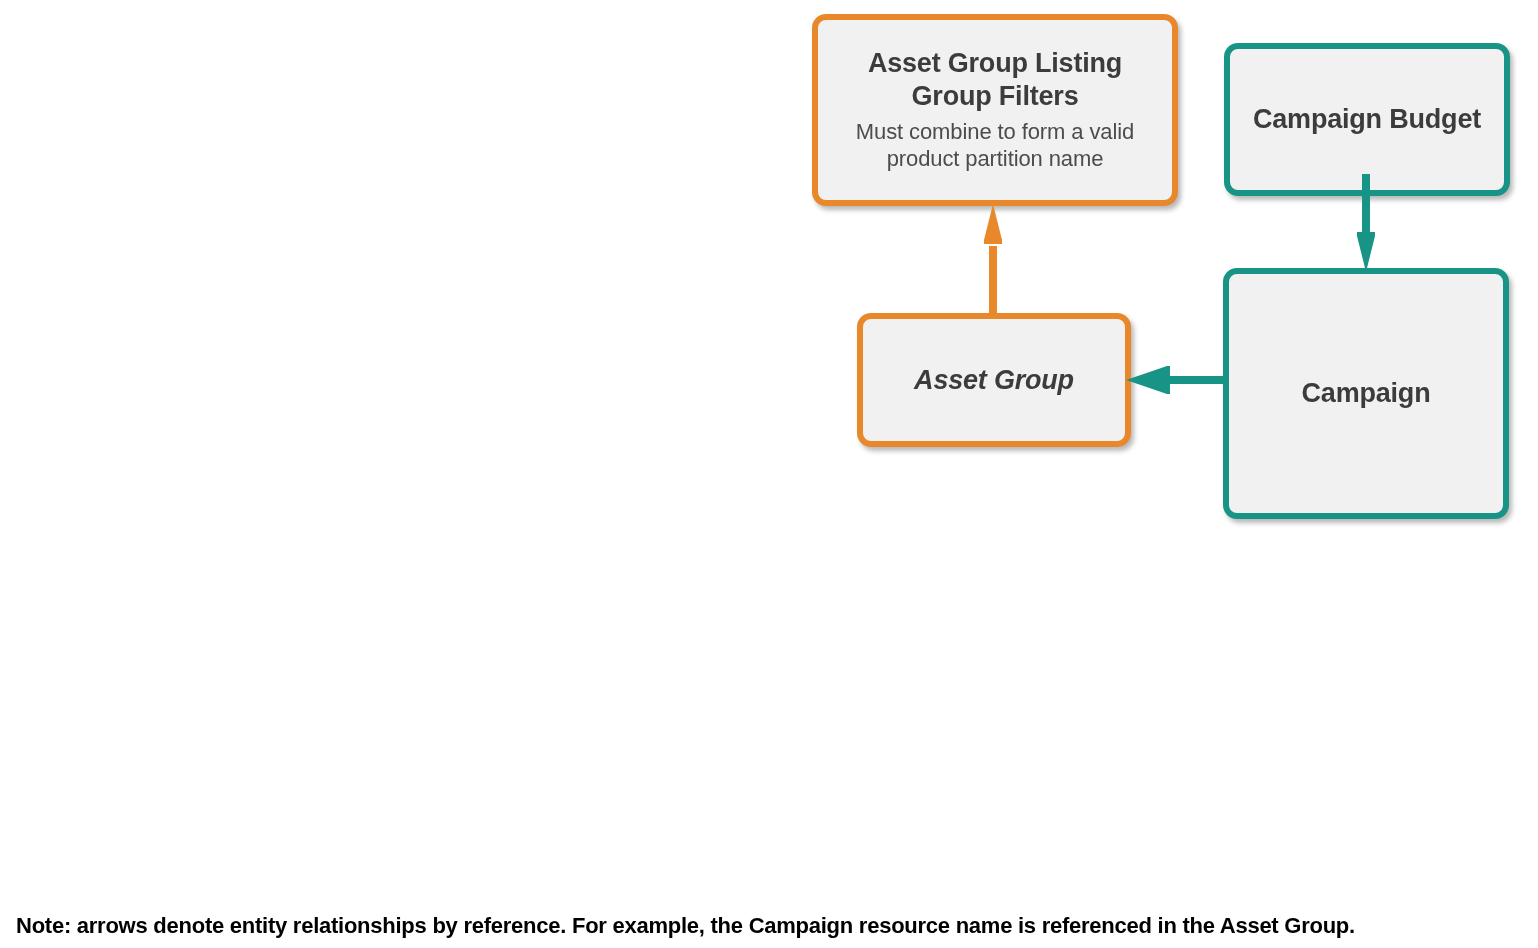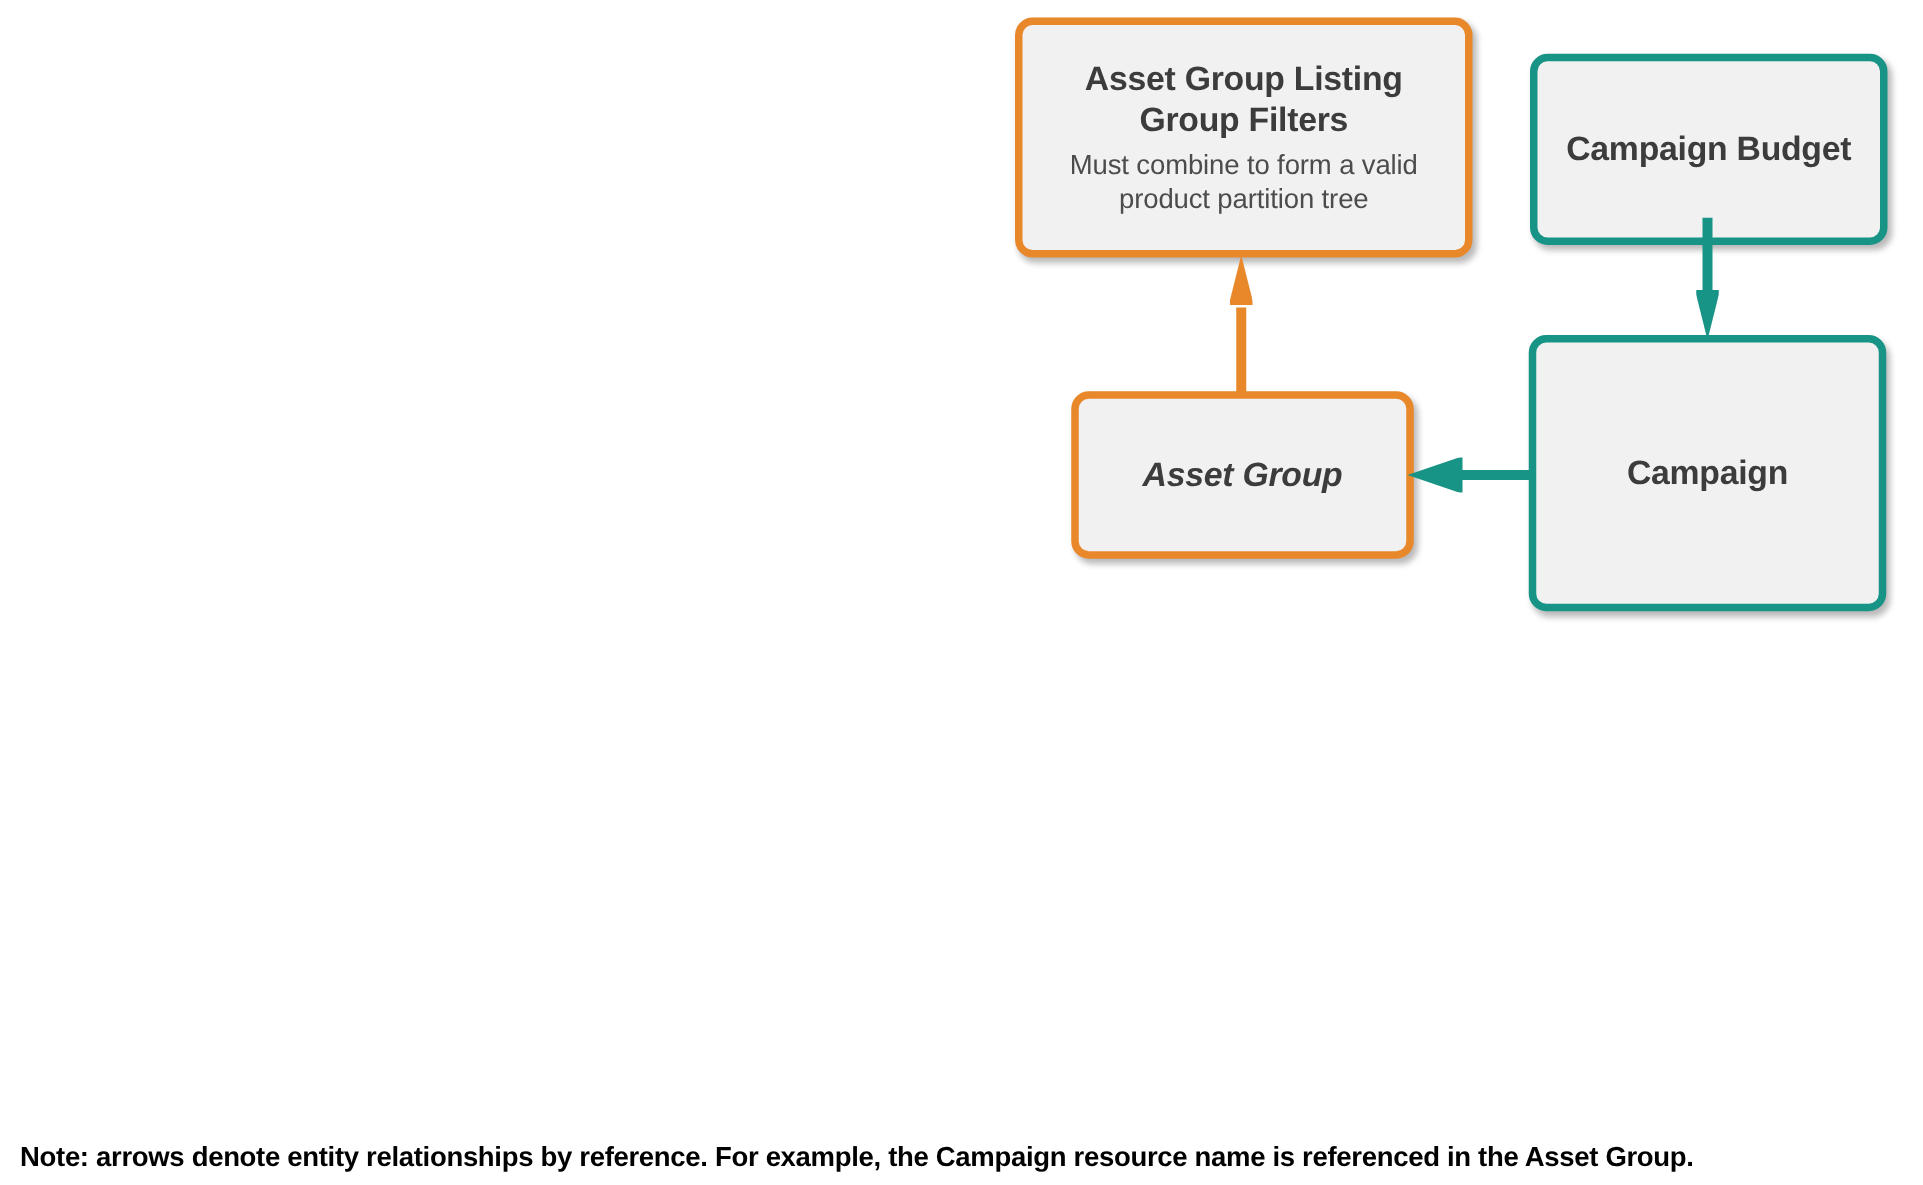--- a/index.html
+++ b/index.html
@@ -53,21 +53,21 @@
     color: #4c4c4c;
     line-height: 1.22;
     margin-top: 6px;
     letter-spacing: -0.1px;
   }
 
   
   #node-aglgf      { left: 812px;  top: 14px;  width: 366px; height: 192px; }
   #node-campaign-budget { left: 1224px; top: 43px;  width: 286px; height: 153px; justify-content: center; }
   #node-asset-group     { left: 857px;  top: 313px; width: 274px; height: 134px; font-style: italic; }
-  #node-campaign        { left: 1223px; top: 268px; width: 286px; height: 221px; }
+  #node-campaign        { left: 1223px; top: 268px; width: 286px; height: 251px; }
 
   
   .connector { position: absolute; }
 
   #arrow-assetgroup-to-aglgf {
     left: 984px; top: 204px; width: 18px; height: 112px;
   }
   #arrow-budget-to-campaign {
     left: 1357px; top: 174px; width: 18px; height: 98px;
   }
@@ -87,21 +87,21 @@
     white-space: nowrap;
   }
 </style>
 </head>
 <body>
 
 <div id="diagram-canvas">
 
   <div class="node orange" id="node-aglgf">
     <div class="node-title">Asset Group Listing Group Filters</div>
-    <div class="node-desc">Must combine to form a valid product partition tree</div>
+    <div class="node-desc">Must combine to form a valid product partition name</div>
   </div>
 
   <div class="node teal" id="node-campaign-budget">
     <div class="node-title">Campaign Budget</div>
   </div>
 
   <div class="node orange" id="node-asset-group">
     <div class="node-title">Asset Group</div>
   </div>
 

